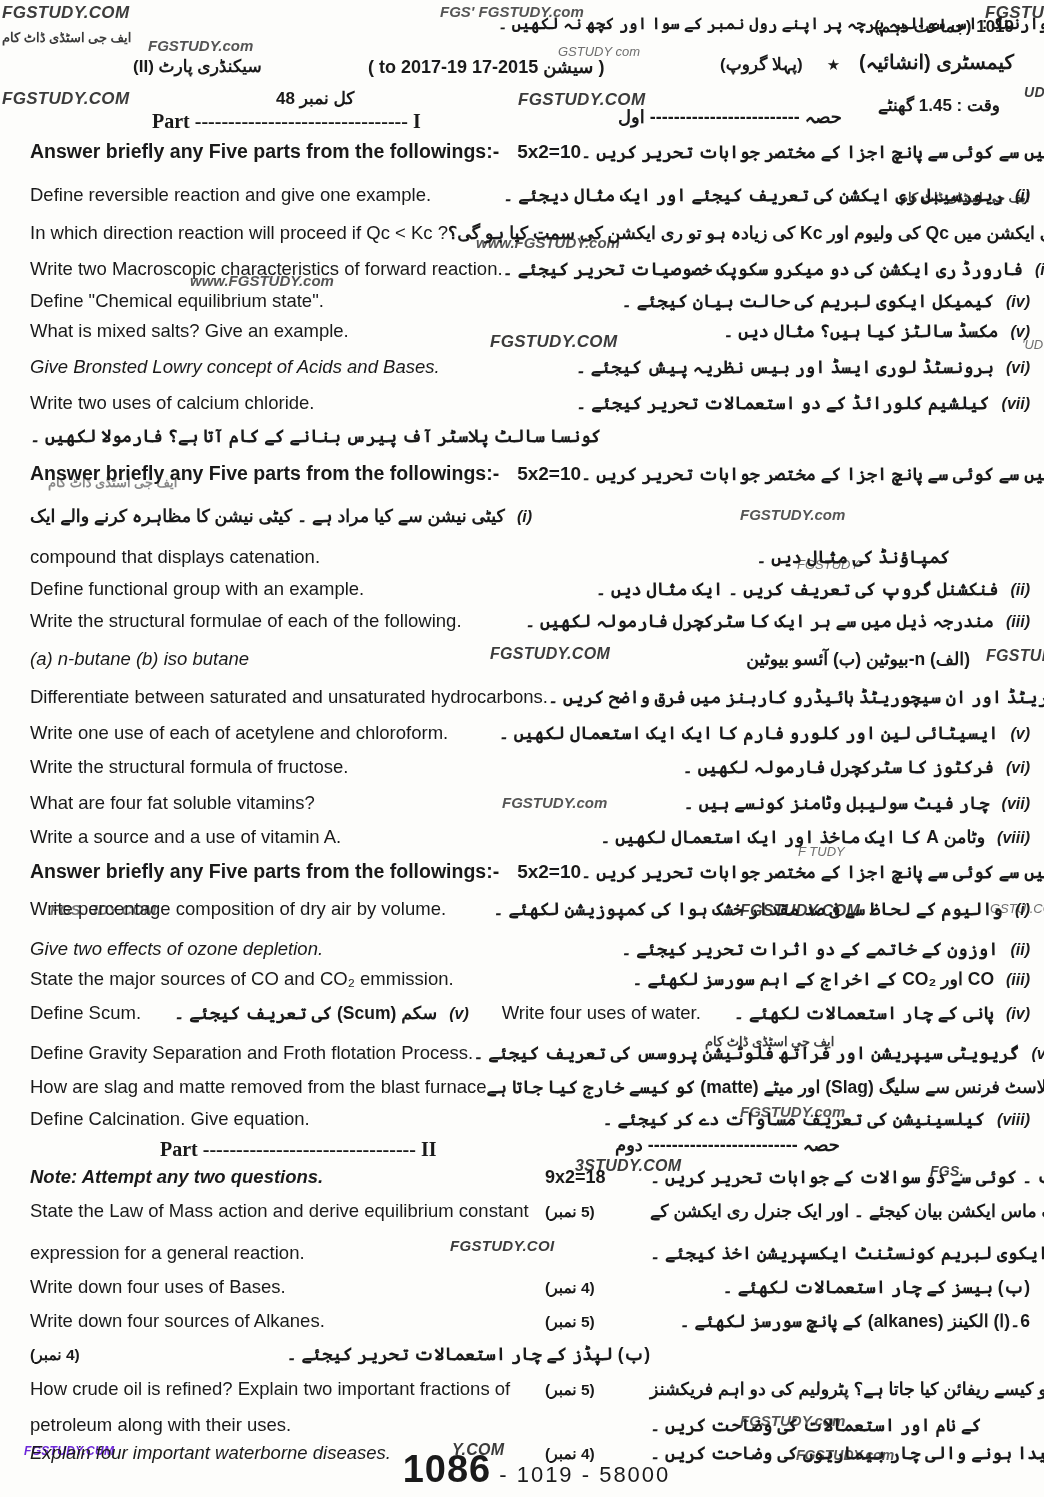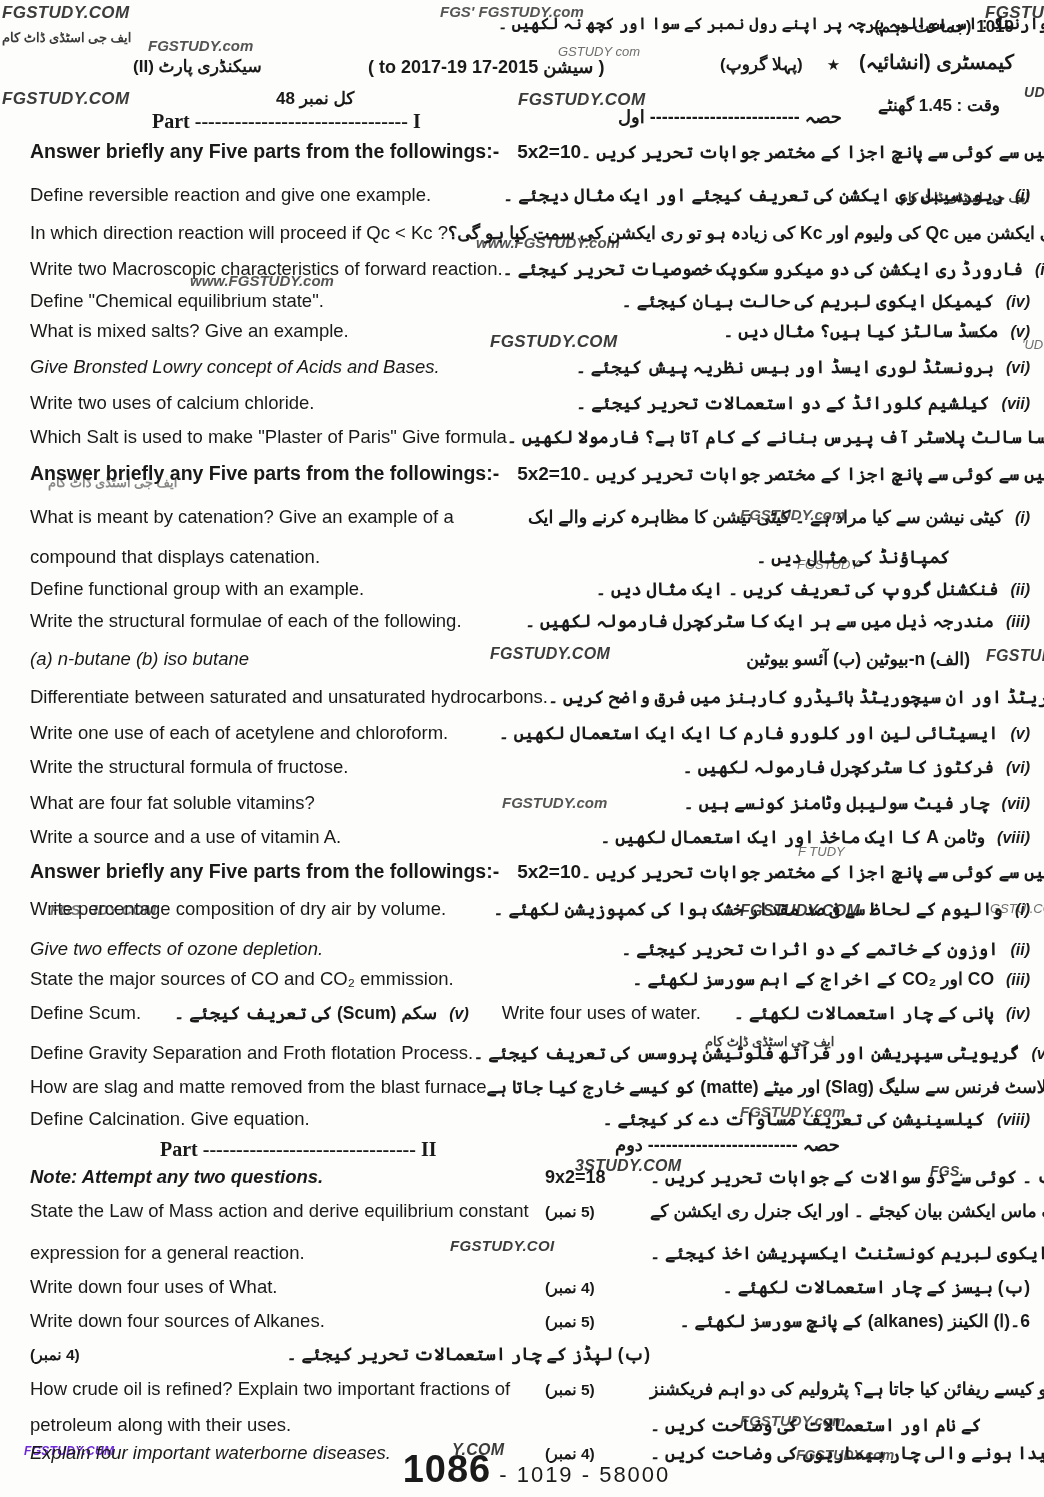--- a/index.html
+++ b/index.html
@@ -145,37 +145,35 @@
       </div>
   </div>
   <div class="r" style="top:392px">
     <div class="en">Write two uses of calcium chloride.</div>
     <div class="ur">
         <span class="mk">(vii)</span>
         <span class="urt">کیلشیم کلورائڈ کے دو استعمالات تحریر کیجئے ۔</span>
       </div>
   </div>
   <div class="r" style="top:426px">
-    <div class="en">Which Salt is used to make "Plaster of Paris" Give formula</div>
     <div class="ur">
         <span class="urt">کونسا سالٹ پلاسٹر آف پیرس بنانے کے کام آتا ہے؟ فارمولا لکھیں ۔</span>
       </div>
   </div>
 
   <div class="r qh" style="top:462px">
     <div class="enwrap">
       <span class="en">Answer briefly any  Five  parts from the followings:-</span>
       <span class="marks">5x2=10</span>
     </div>
     <div class="ur">
         <span class="urt">درج ذیل میں سے کوئی سے پانچ اجزا کے مختصر جوابات تحریر کریں ۔</span>
       </div>
   </div>
   <div class="r" style="top:506px">
-    <div class="en">What is meant by catenation? Give an example of a</div>
     <div class="ur">
         <span class="mk">(i)</span>
         <span class="urt">کیٹی نیشن سے کیا مراد ہے ۔ کیٹی نیشن کا مظاہرہ کرنے والے ایک</span>
       </div>
   </div>
   <div class="r" style="top:546px">
     <div class="en">compound that displays catenation.</div>
     <div class="ur" style="margin-right:80px">
         <span class="urt">کمپاؤنڈ کی مثال دیں ۔</span>
       </div>
@@ -316,21 +314,21 @@
       </div>
   </div>
   <div class="r3" style="top:1242px">
     <div class="en">expression for a general reaction.</div>
     <div class="marks"></div>
     <div class="ur" style="margin-right:30px">
         <span class="urt">لیے ایکوی لبریم کونسٹنٹ ایکسپریشن اخذ کیجئے ۔</span>
       </div>
   </div>
   <div class="r3" style="top:1276px">
-    <div class="en">Write down four uses of What.</div>
+    <div class="en">Write down four uses of Bases.</div>
     <div class="marks">(4 نمبر)</div>
     <div class="ur">
         <span class="urt">(ب)  بیسز کے چار استعمالات لکھئے ۔</span>
       </div>
   </div>
 
   <div class="r3" style="top:1310px">
     <div class="en">Write down four sources of Alkanes.</div>
     <div class="marks">(5 نمبر)</div>
     <div class="ur">

